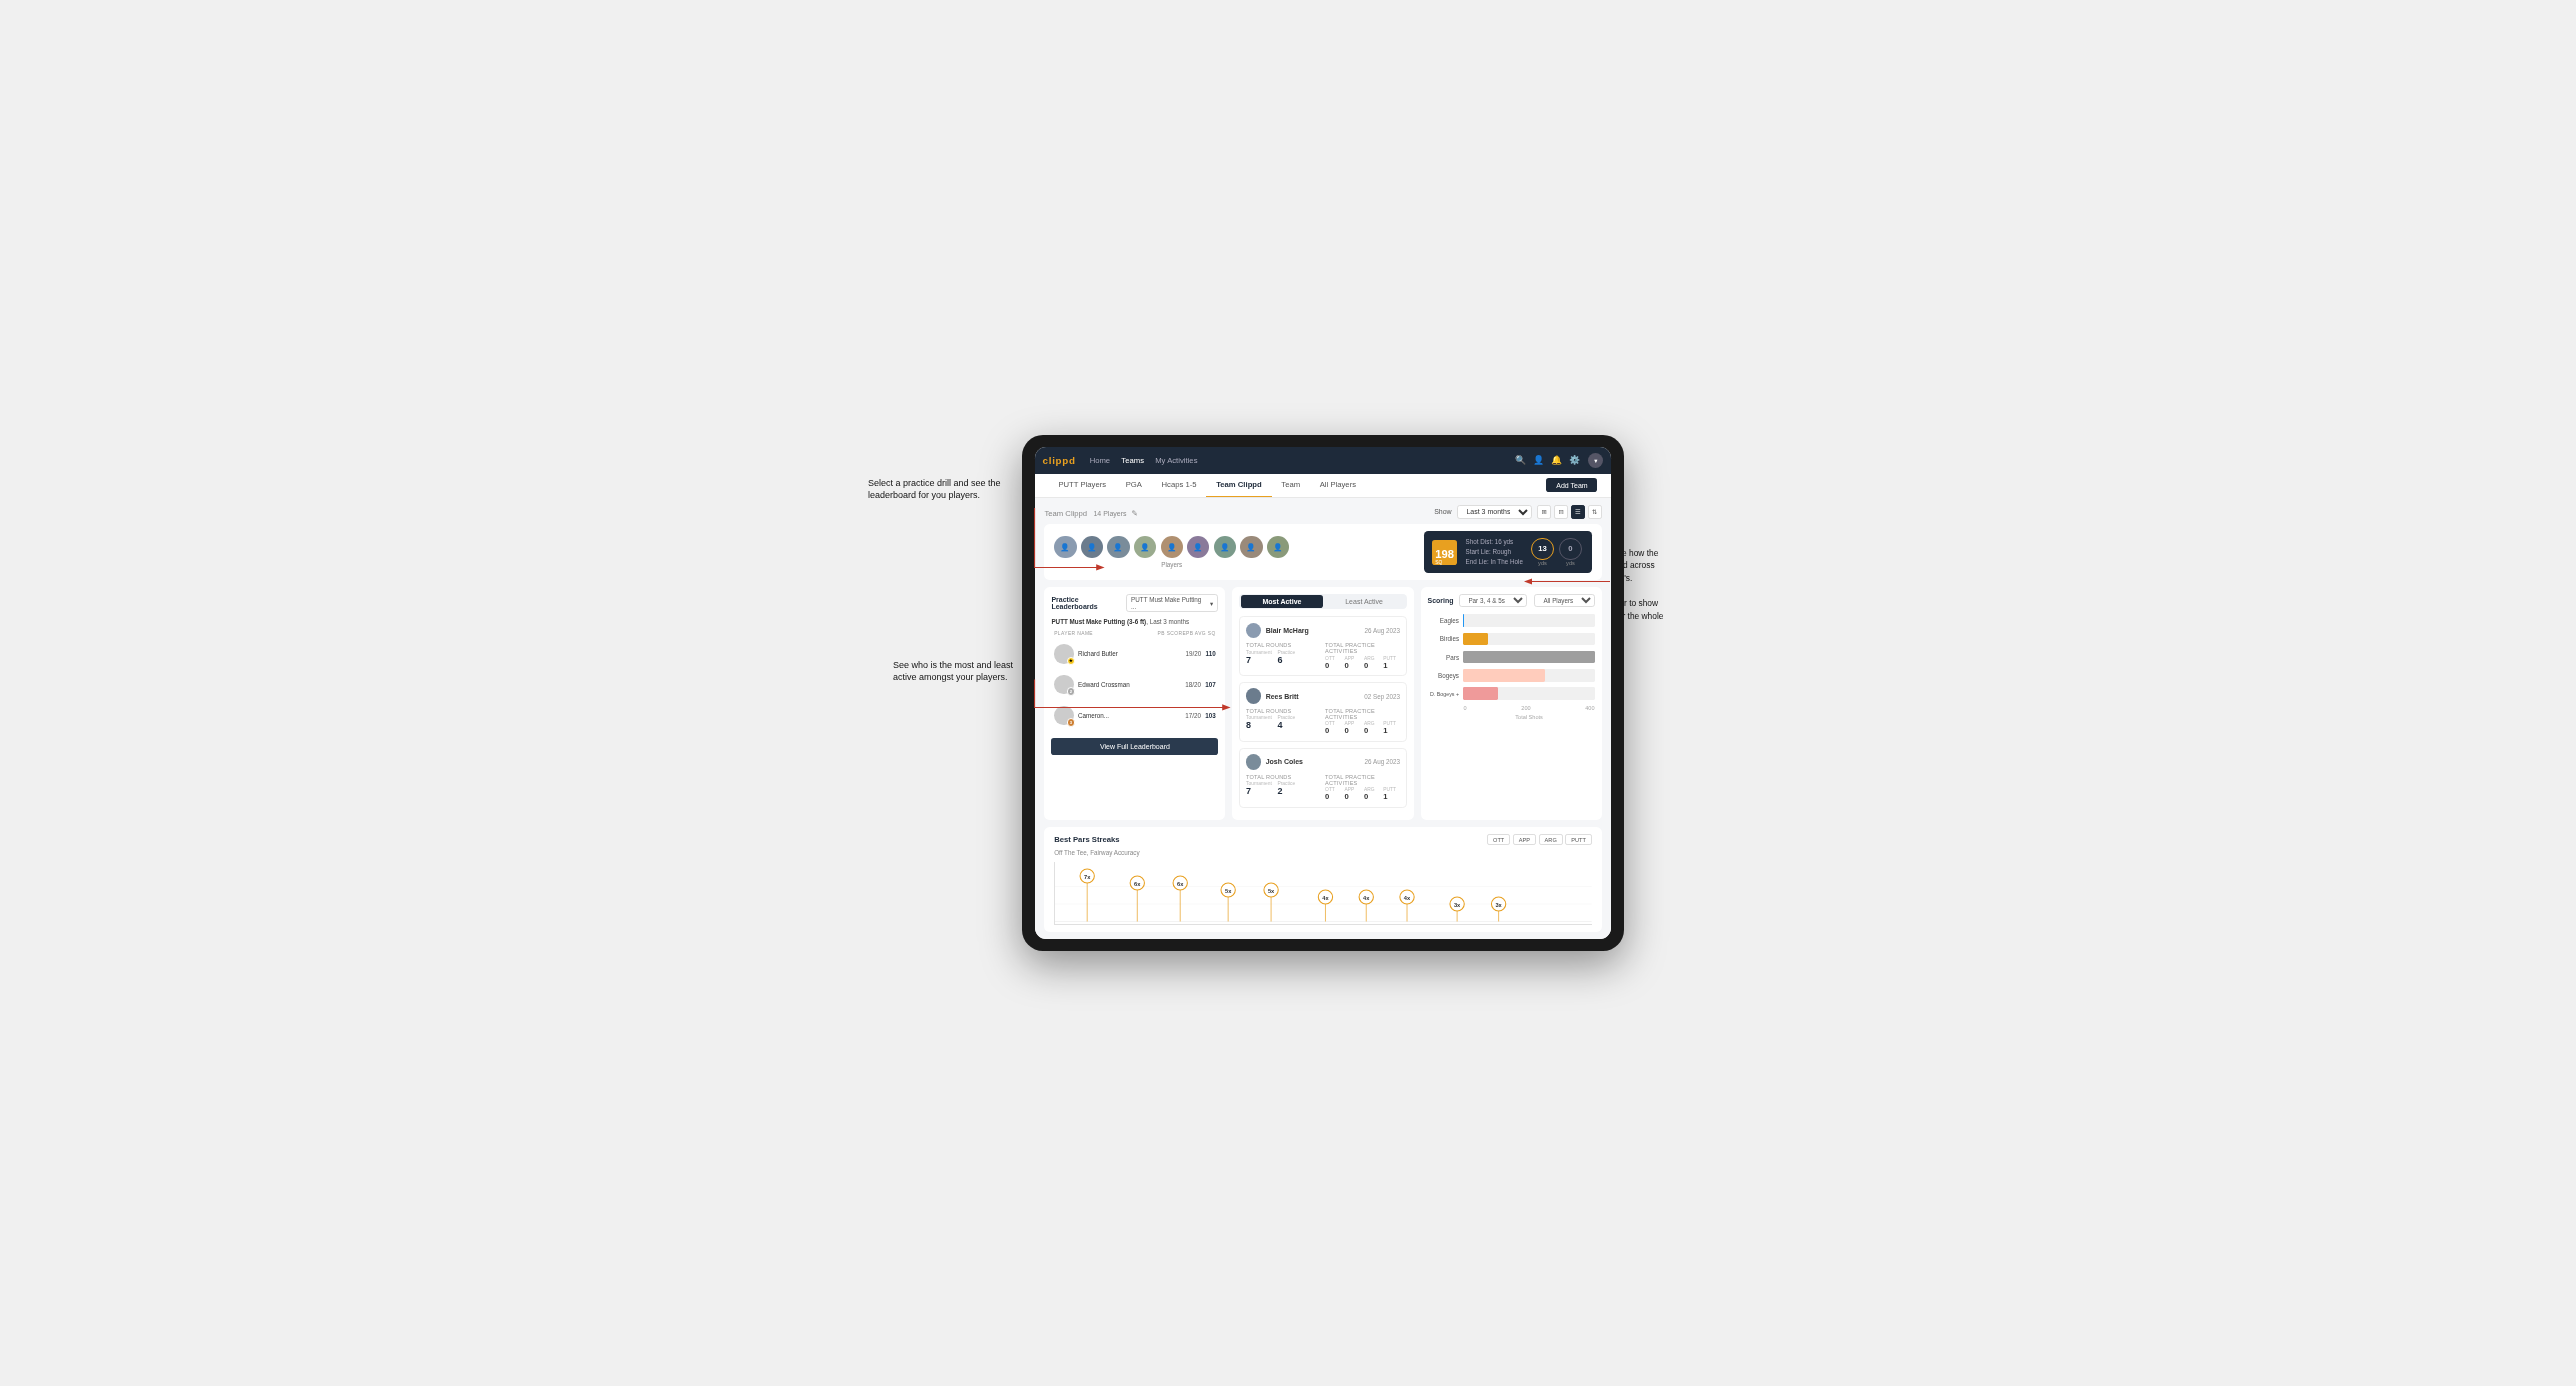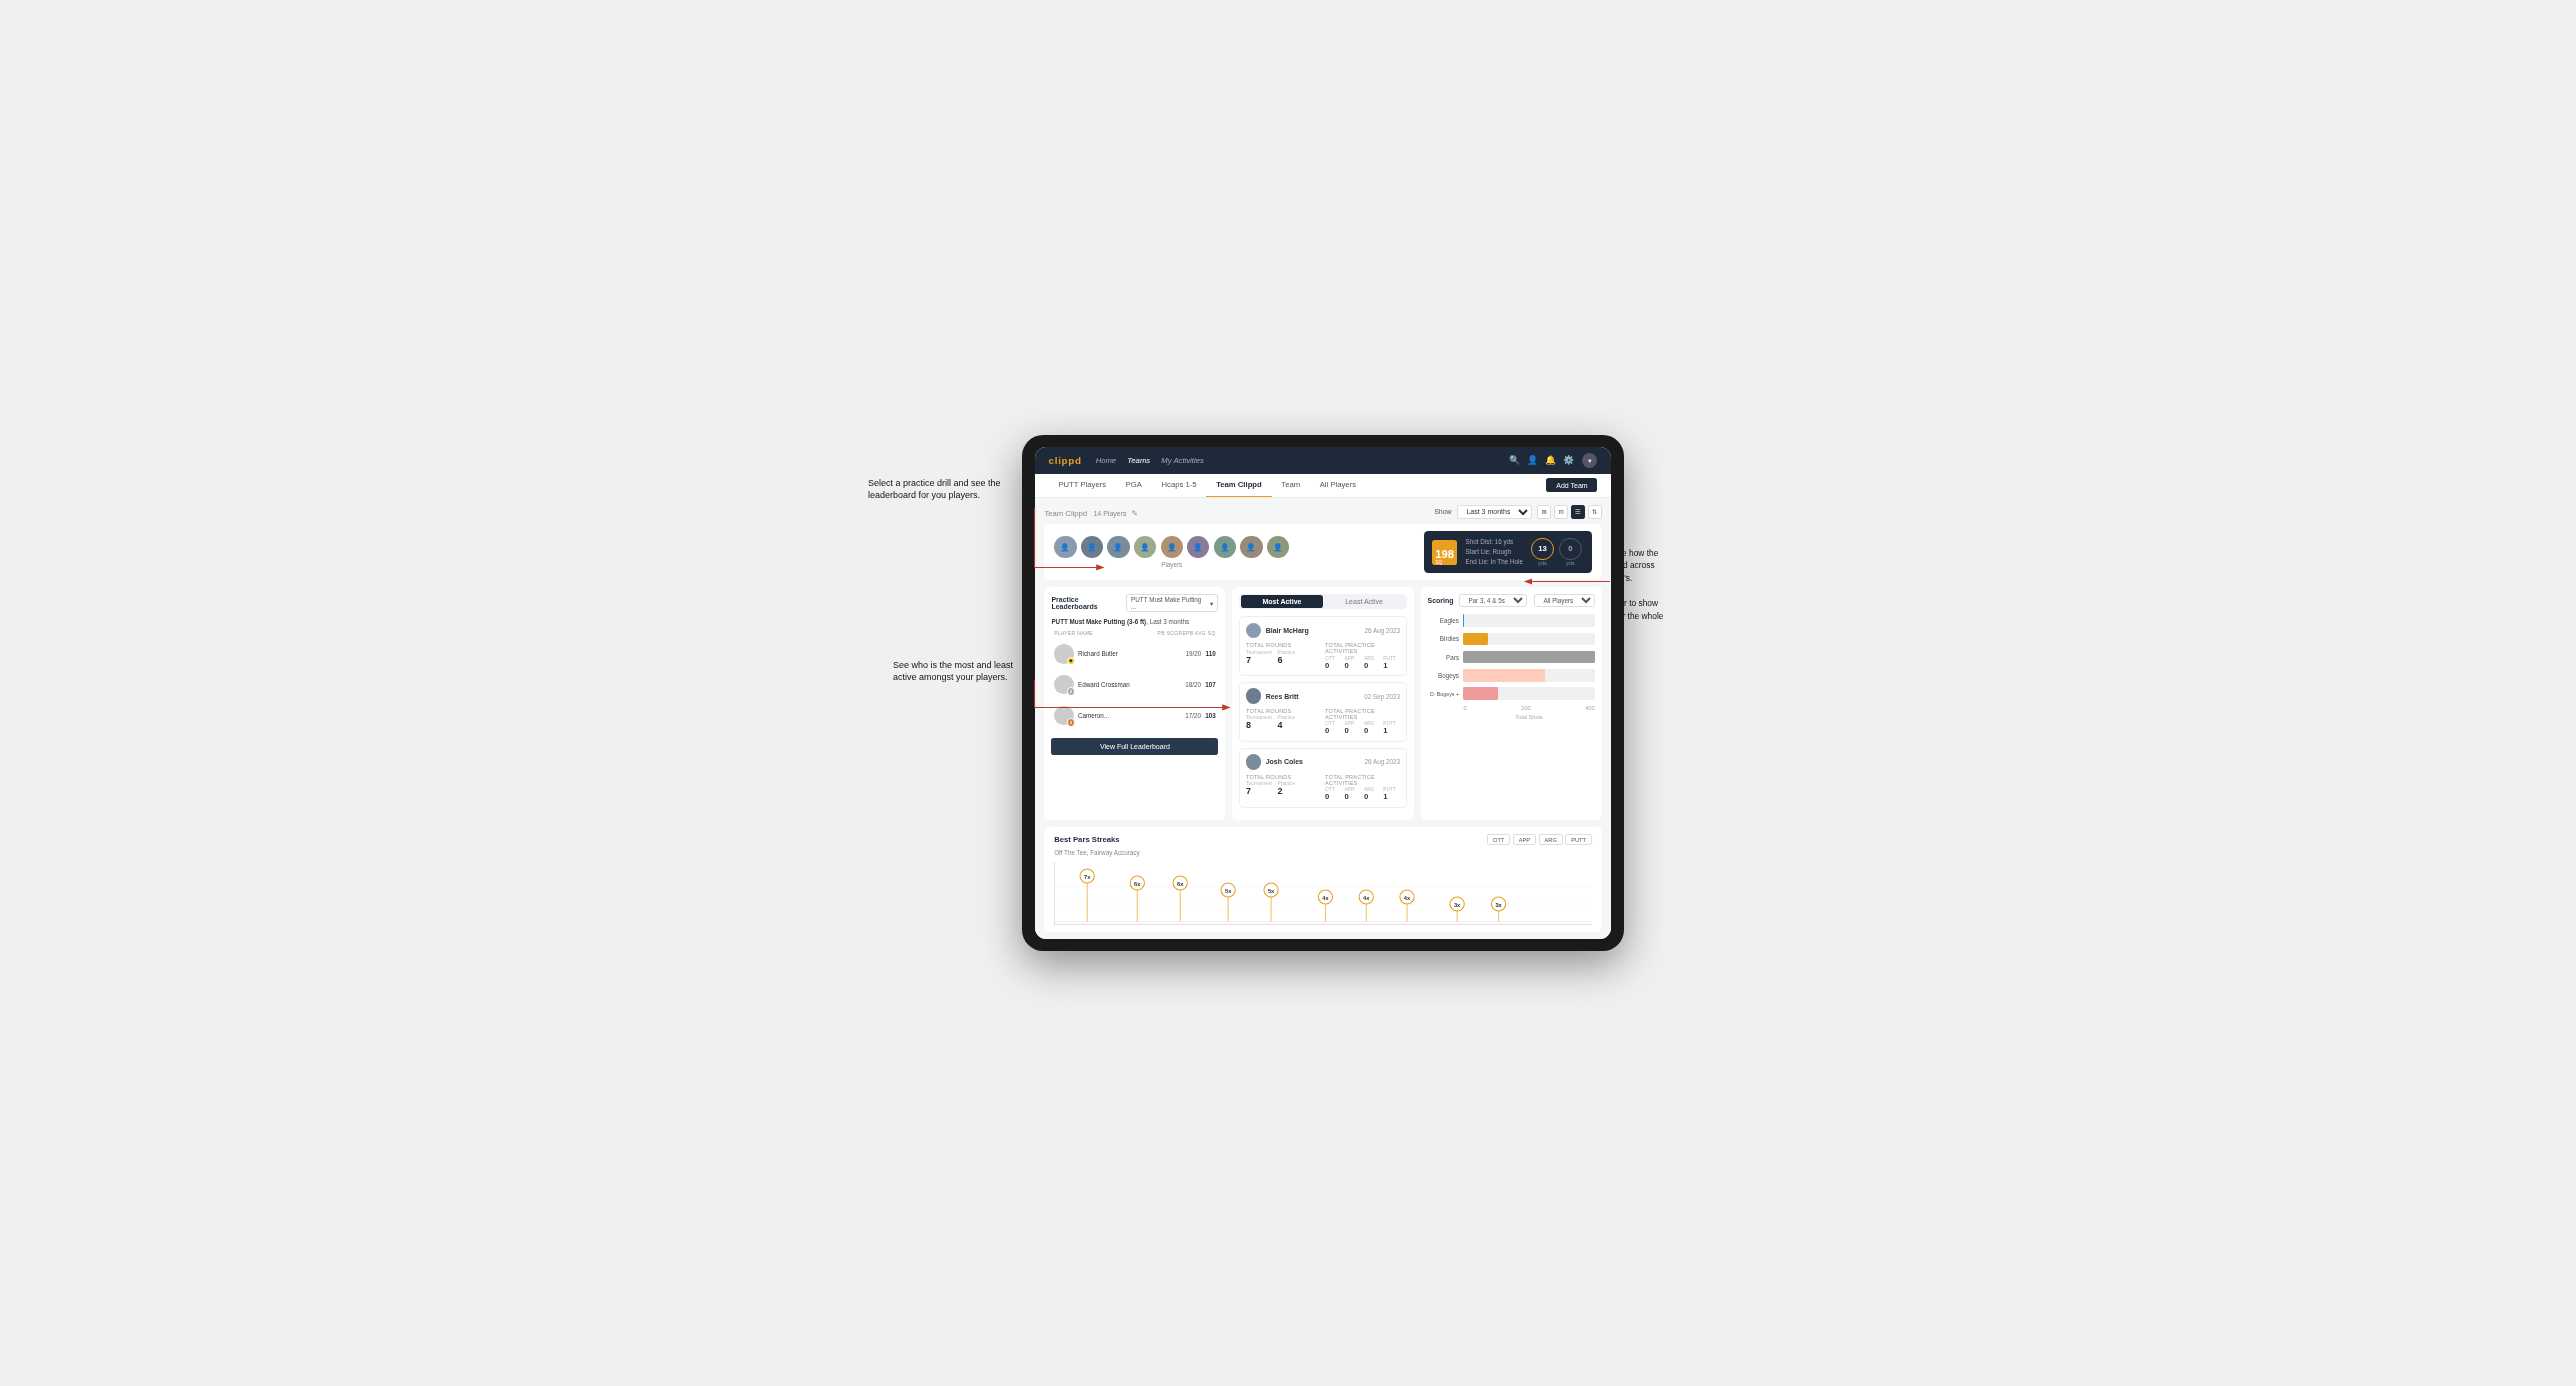--- a/index.html
+++ b/index.html
@@ -56,41 +56,40 @@
       background: #fff;
       border-radius: 11.2px;
       overflow: hidden;
     }
 
     
     .top-nav {
       background: #1e2a3a;
       display: flex;
       align-items: center;
-      padding: 0 14px;
+      padding: 0 8px;
       height: 26.6px;
       gap: 14px;
     }
     .nav-logo {
       color: #e8a020;
       font-weight: bold;
       font-size: 9.8px;
       letter-spacing: 0.7px;
     }
     .nav-links {
       display: flex;
       gap: 11.2px;
       flex: 1;
     }
     .nav-link {
       color: #aab;
       font-size: 7.7px;
       cursor: pointer;
       padding: 1.4px 0;
-      font-style: italic;
     }
     .nav-link.active { color: #fff; }
     .nav-icons {
       display: flex;
       gap: 7px;
       align-items: center;
     }
     .nav-icon {
       color: #aab;
       font-size: 9px;

